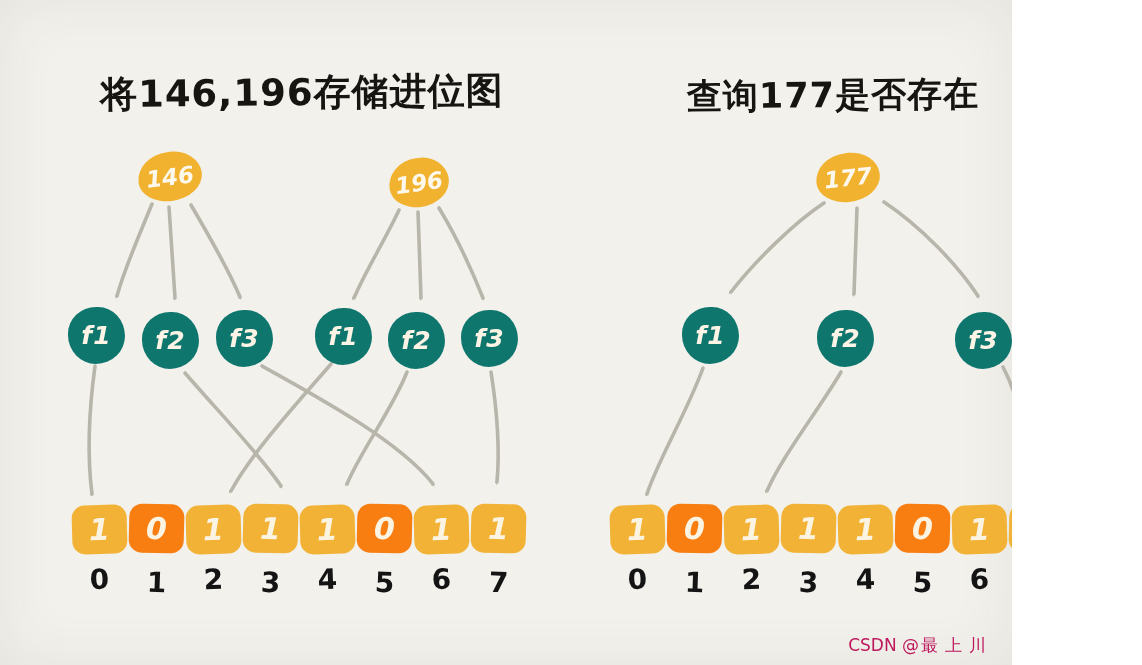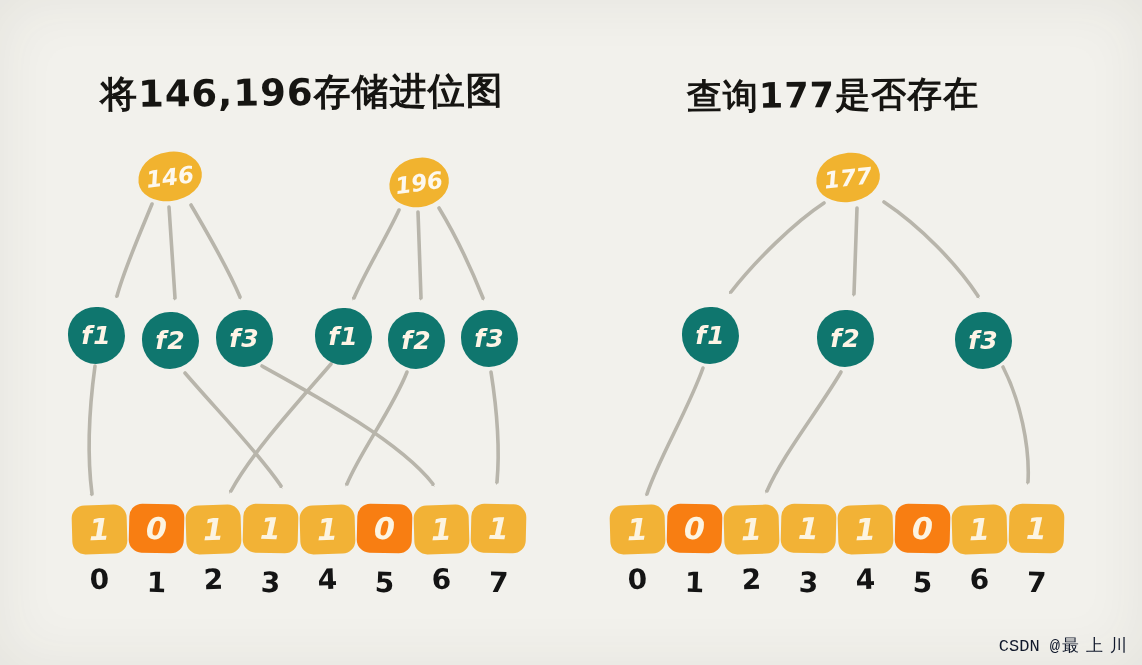--- a/index.html
+++ b/index.html
@@ -1,17 +1,17 @@
 <!DOCTYPE html>
 <html><head>
 <meta charset="utf-8">
 <style>
   html,body{margin:0;padding:0;}
   #canvas{
-    position:relative;width:1142px;height:665px;overflow:hidden;
+    position:relative;width:1012px;height:665px;overflow:hidden;
     background:#F2F1EC;
     font-family:"DejaVu Sans","Liberation Sans",sans-serif;
     box-shadow:inset 0 0 60px rgba(60,55,40,.07);
   }
   .title{
     position:absolute;color:#161512;font-weight:700;text-align:center;
     letter-spacing:1px;white-space:nowrap;
   }
   #title-left{left:100px;top:68px;width:400px;font-size:37px;transform:rotate(-.6deg);}
   #title-right{left:678px;top:72px;width:310px;font-size:35px;transform:rotate(-.6deg);}
@@ -42,21 +42,21 @@
   #idx-row-right{left:610px;}
   .idx{
     width:55px;height:36px;flex:none;display:flex;align-items:center;justify-content:center;
     color:#141414;font-size:28px;font-weight:700;
   }
   .idx:nth-child(even){transform:translateY(3px) rotate(2deg);}
   .idx:nth-child(odd){transform:rotate(-2deg);}
   #arrows{position:absolute;left:0;top:0;z-index:1;}
   .oval,.hash,.bit-row,.idx-row,.title{z-index:2;}
   #watermark{
-    position:absolute;right:8px;bottom:8px;color:#0f172a;font-size:17px;z-index:3;font-family:Liberation Mono, monospace;
+    position:absolute;right:19px;bottom:8px;color:#be185d;font-size:17px;z-index:3;
   }
   #watermark .wm-name{letter-spacing:7px;margin-left:2px;}
 </style>
 </head>
 <body>
 
 <div id="canvas">
 
   <div class="title" id="title-left">将146,196存储进位图</div>
   <div class="title" id="title-right">查询177是否存在</div>

